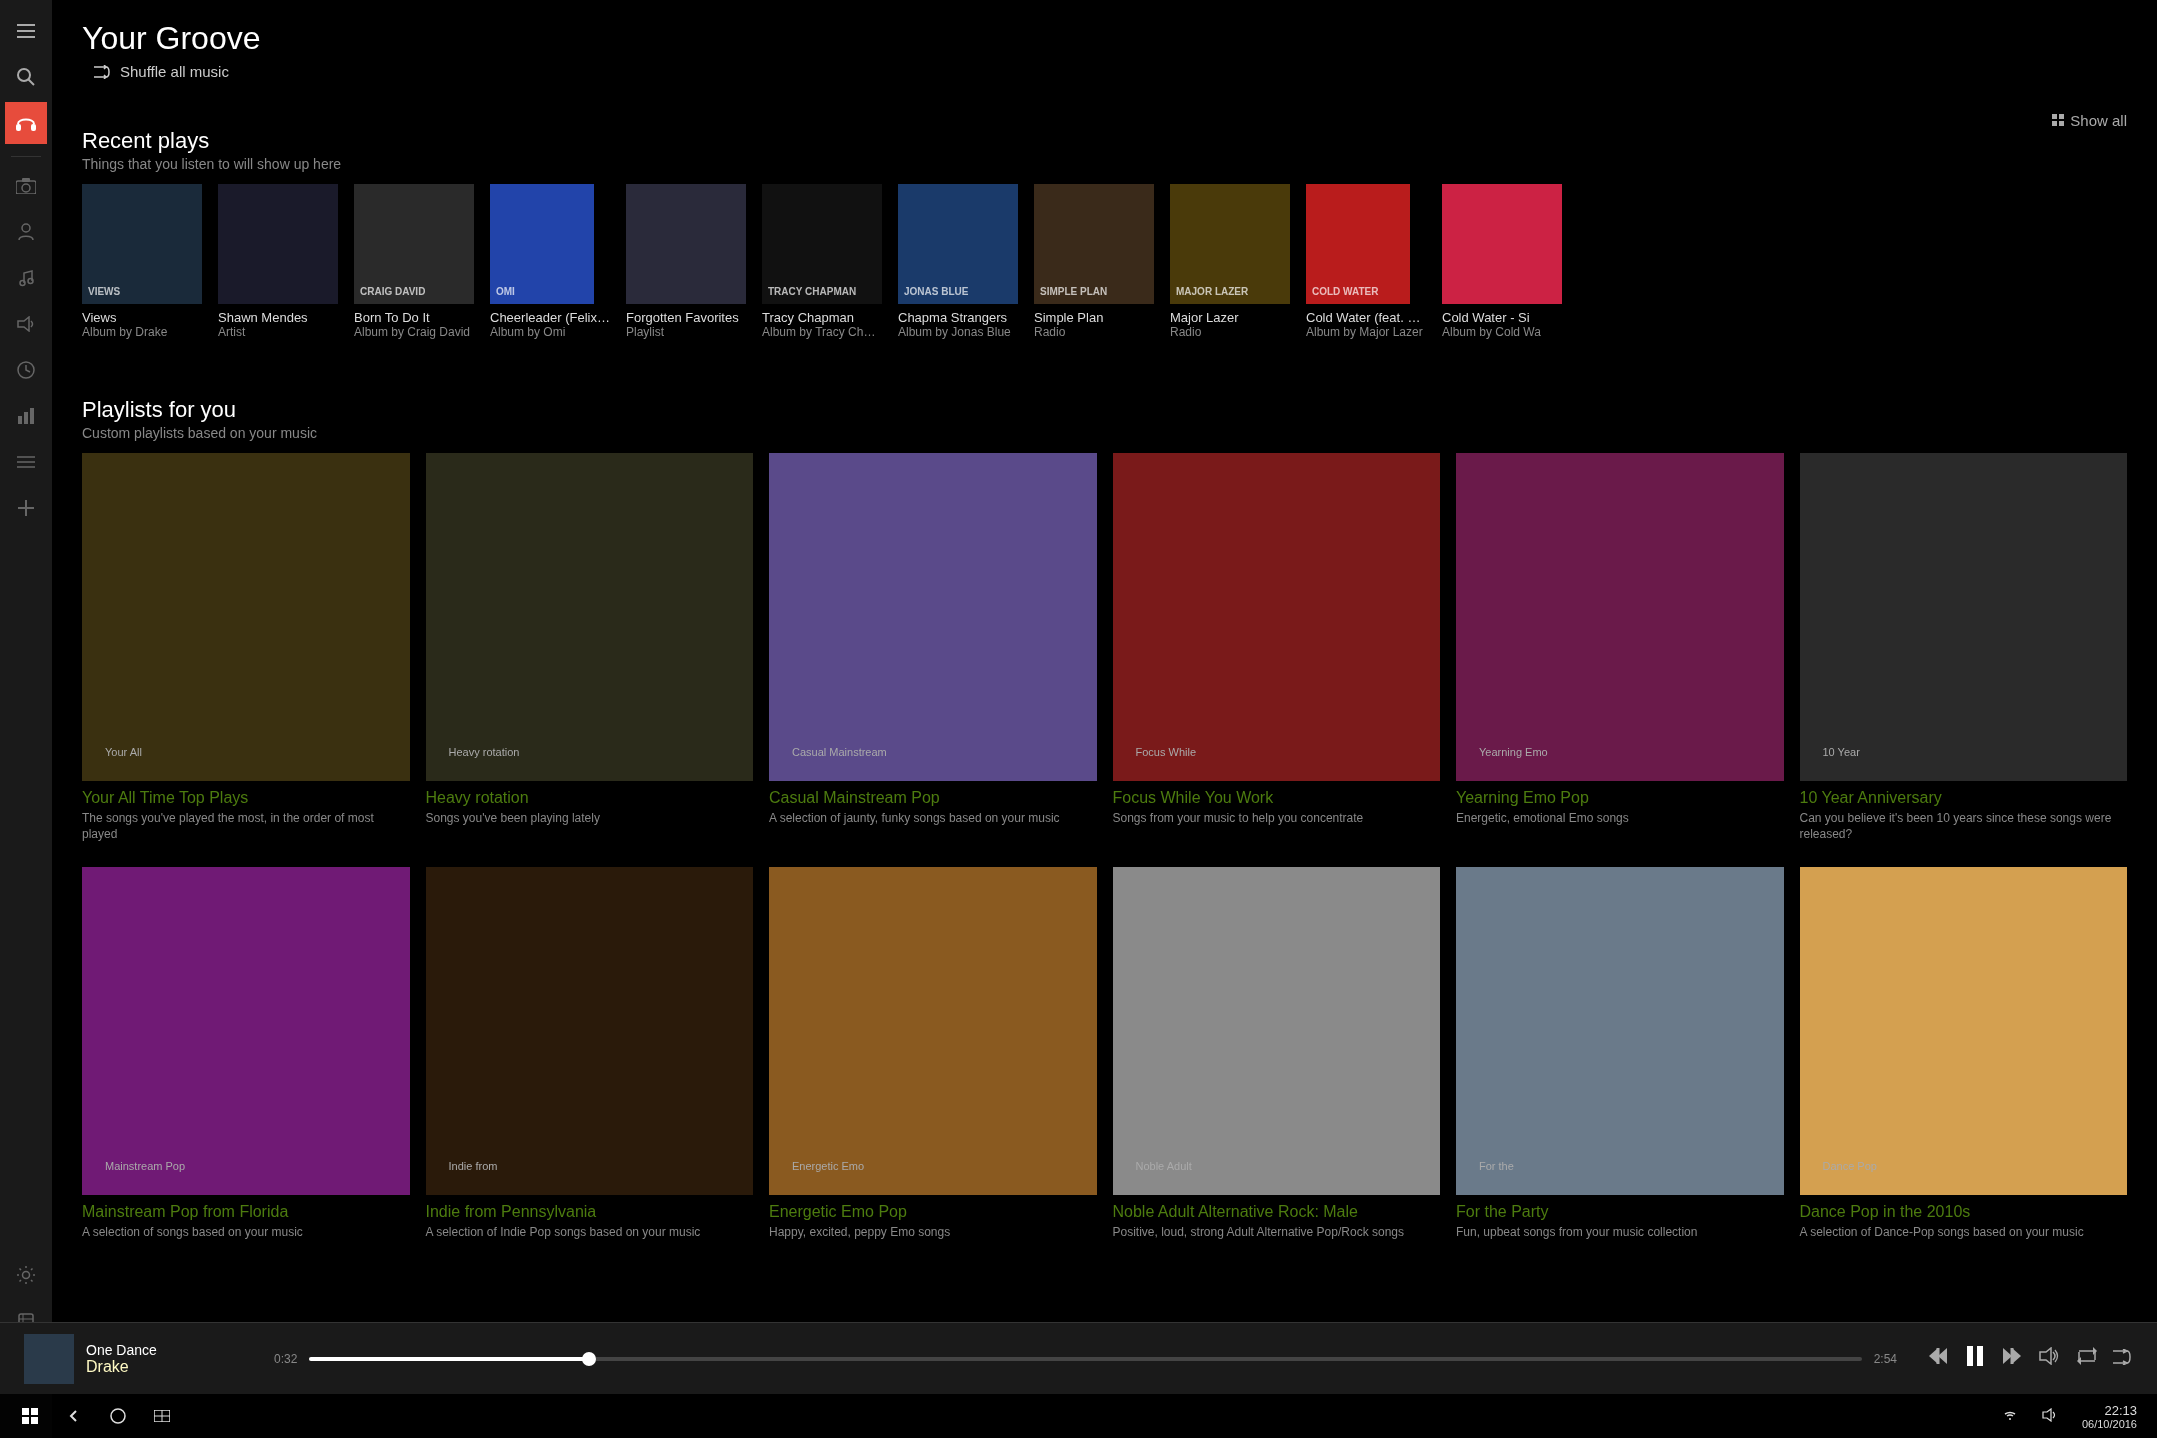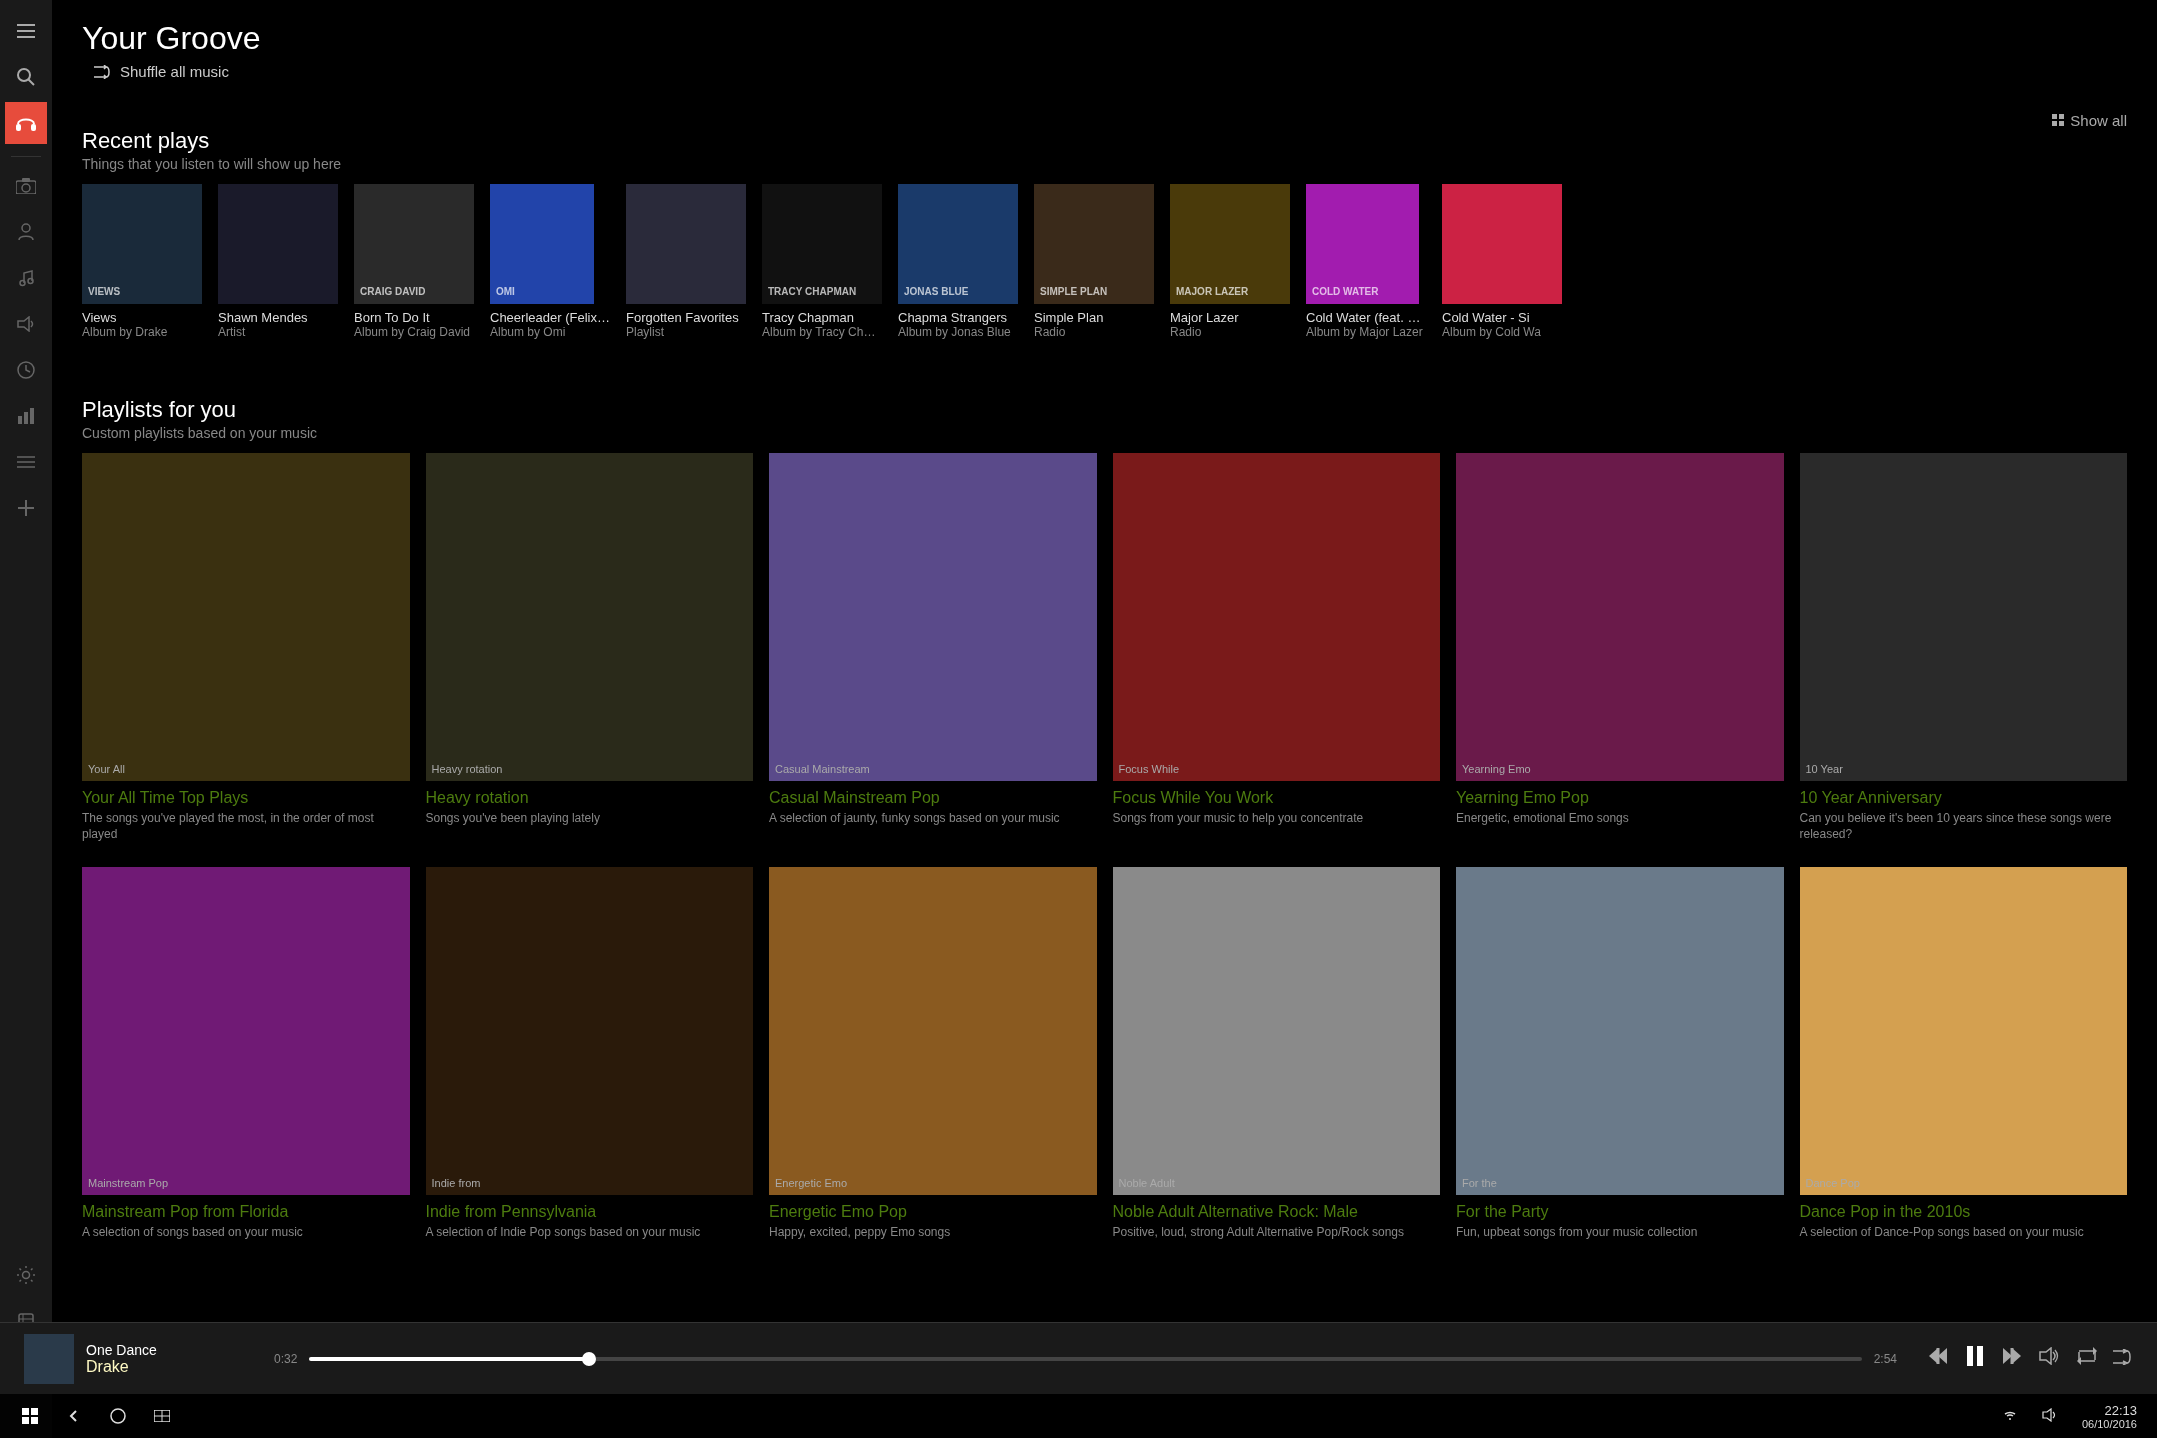--- a/index.html
+++ b/index.html
@@ -164,21 +164,21 @@
       font-weight: bold;
       position: relative;
       overflow: hidden;
     }
     .album-art-text { position: relative; z-index: 1; line-height: 1.3; }
 
     
     .pthumb {
       width: 100%; height: 100%;
       display: flex; align-items: flex-end;
-      padding: 2px;
+      padding: 19px;
       font-size: 12px; color: rgba(255,255,255,0.6);
       position: relative;
     }
 
     
     .win-taskbar {
       position: fixed;
       bottom: 0; left: 0; right: 0;
       height: 44px;
       background: rgba(0,0,0,0.85);
@@ -389,21 +389,21 @@
         </div>
         <div class="recent-item">
           <div class="album-art" style="background: rgb(74, 58, 10); width: 120px; height: 120px;">
             <div class="album-art-text">MAJOR
 LAZER</div>
           </div>
           <div class="recent-item-title">Major Lazer</div>
           <div class="recent-item-subtitle">Radio</div>
         </div>
         <div class="recent-item">
-          <div class="album-art" style="background: #a21caf; width: 113px; height: 120px;">
+          <div class="album-art" style="background: #b91c1c; width: 104px; height: 120px;">
             <div class="album-art-text">COLD
 WATER</div>
           </div>
           <div class="recent-item-title">Cold Water (feat. Justin Bieber &amp; MØ)</div>
           <div class="recent-item-subtitle">Album by Major Lazer</div>
         </div>
         <div class="recent-item">
           <div class="album-art" style="background: rgb(204, 34, 68); width: 120px; height: 120px;">
             <div class="album-art-text"></div>
           </div>

